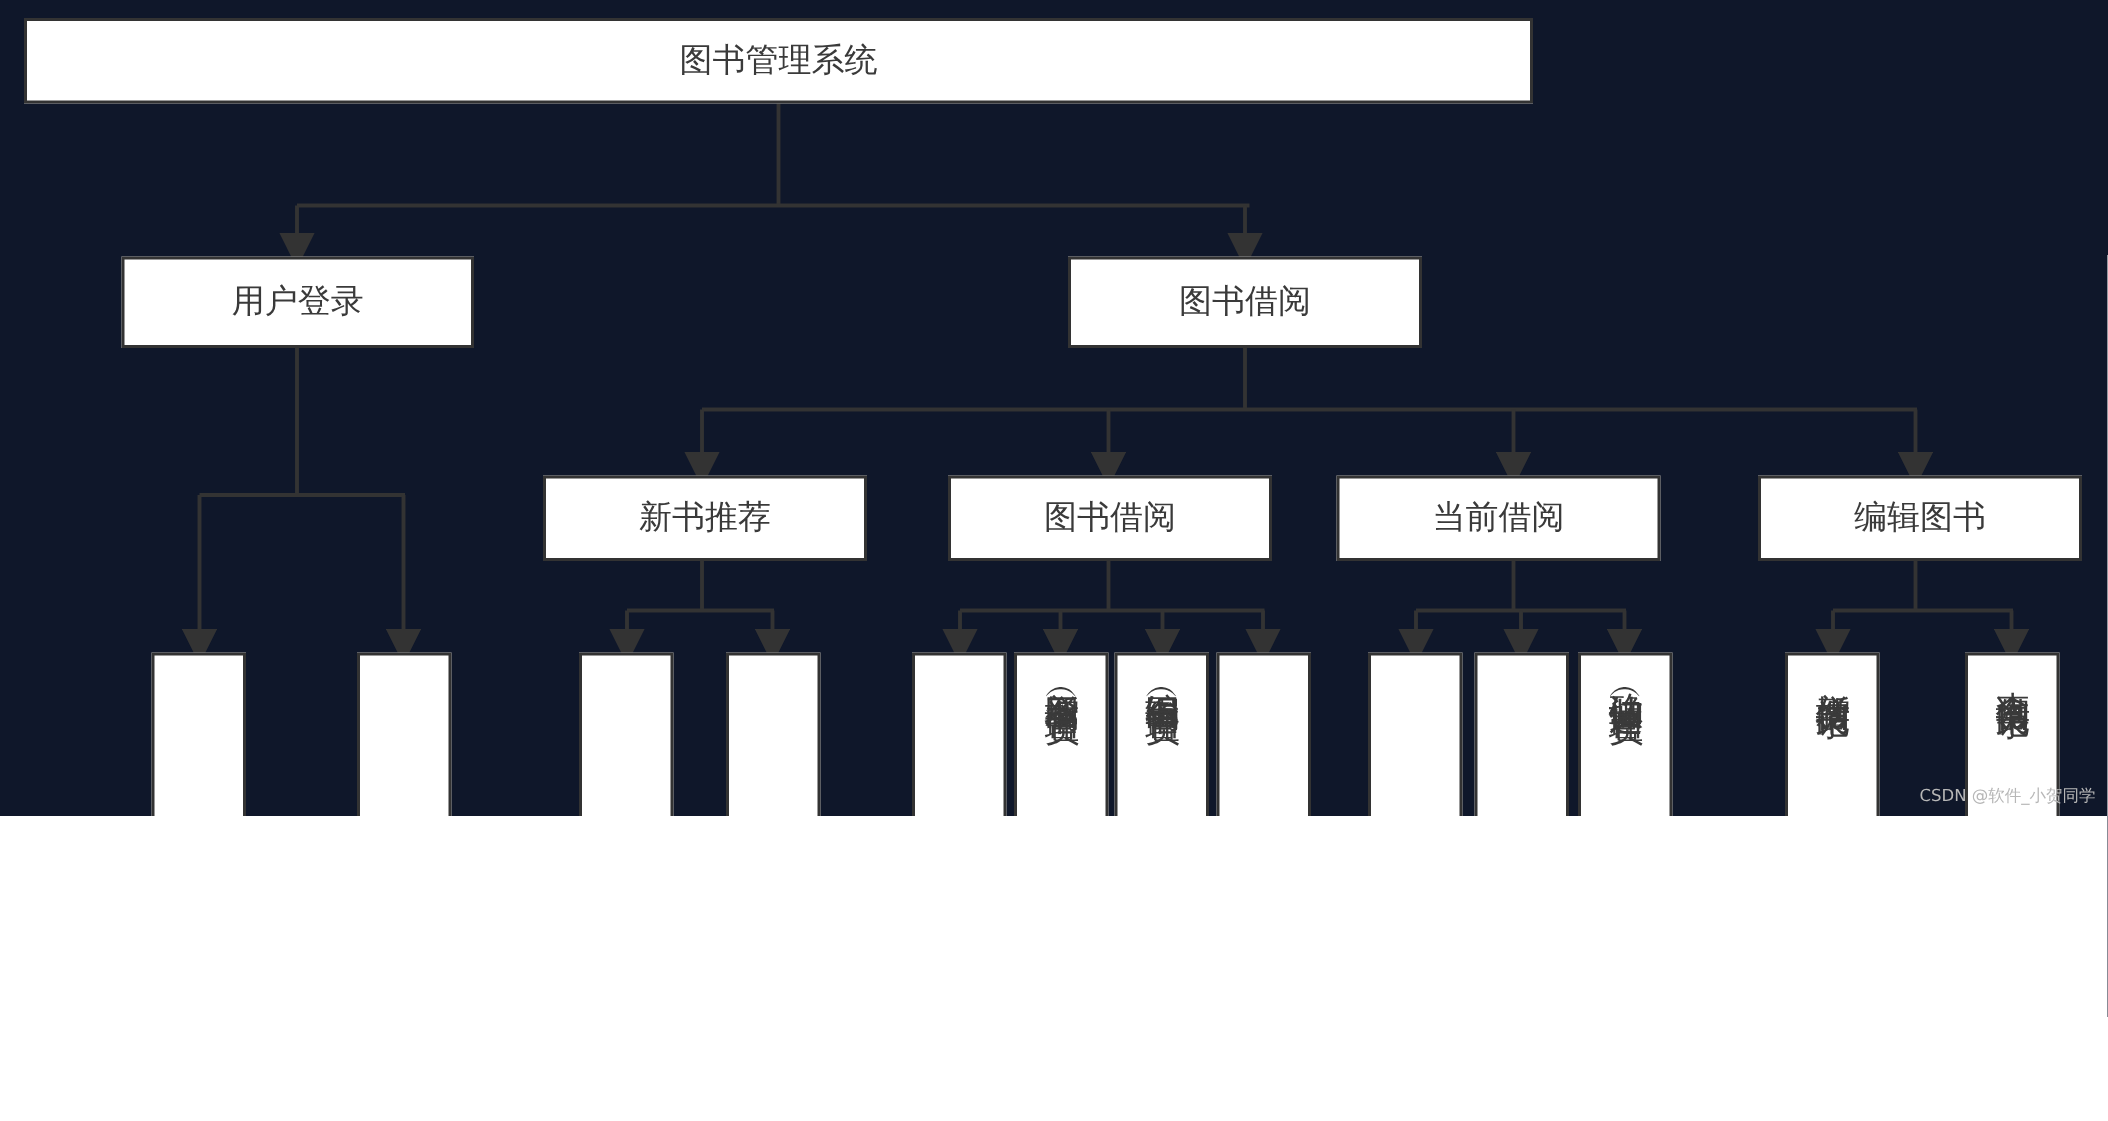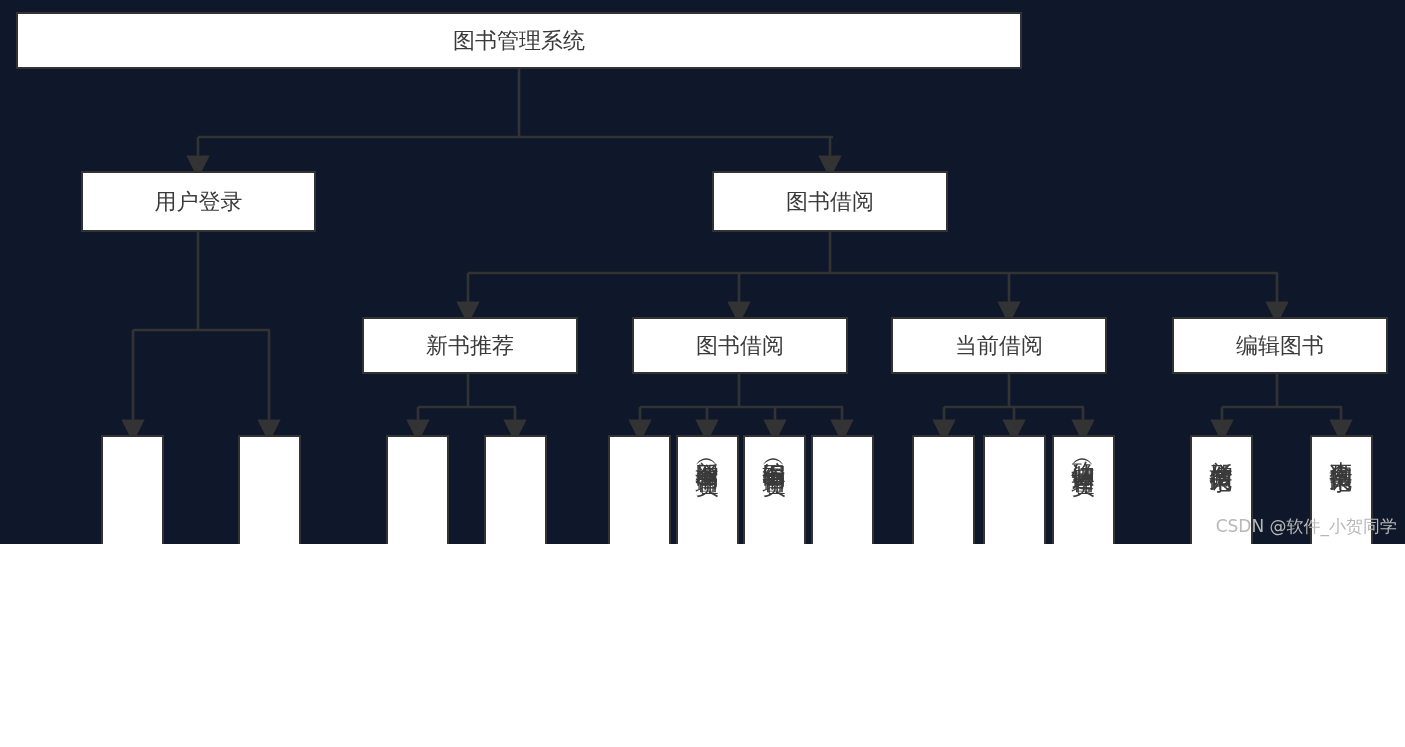--- a/index.html
+++ b/index.html
@@ -62,21 +62,21 @@
     padding-top: 6px;
   }
   .node-leaf.leaf-short {
     align-items: center;
     padding-top: 0;
   }
   #watermark {
     position: absolute;
     right: 8px;
     bottom: 6px;
-    font-size: 17px;
+    font-size: 11px;
     color: #b7b7b7;
     z-index: 5;
     white-space: nowrap;
     pointer-events: none;
   }
 </style>
 </head>
 <body>
 
 <div id="diagram-root">

